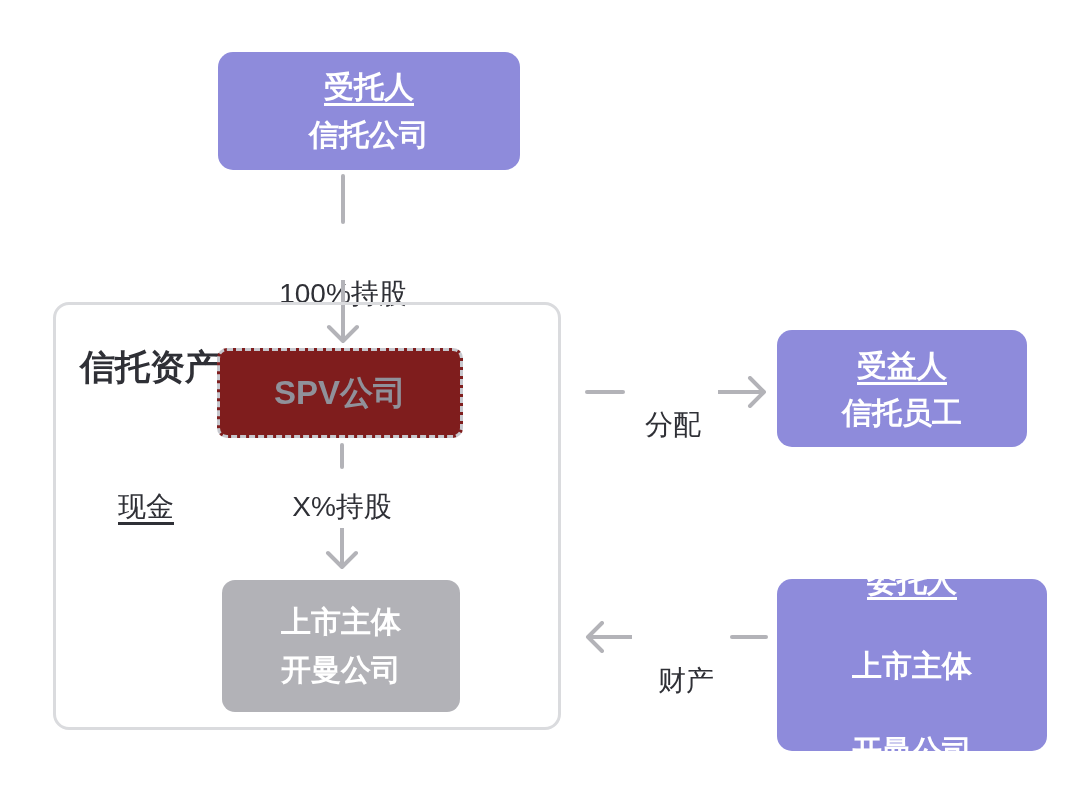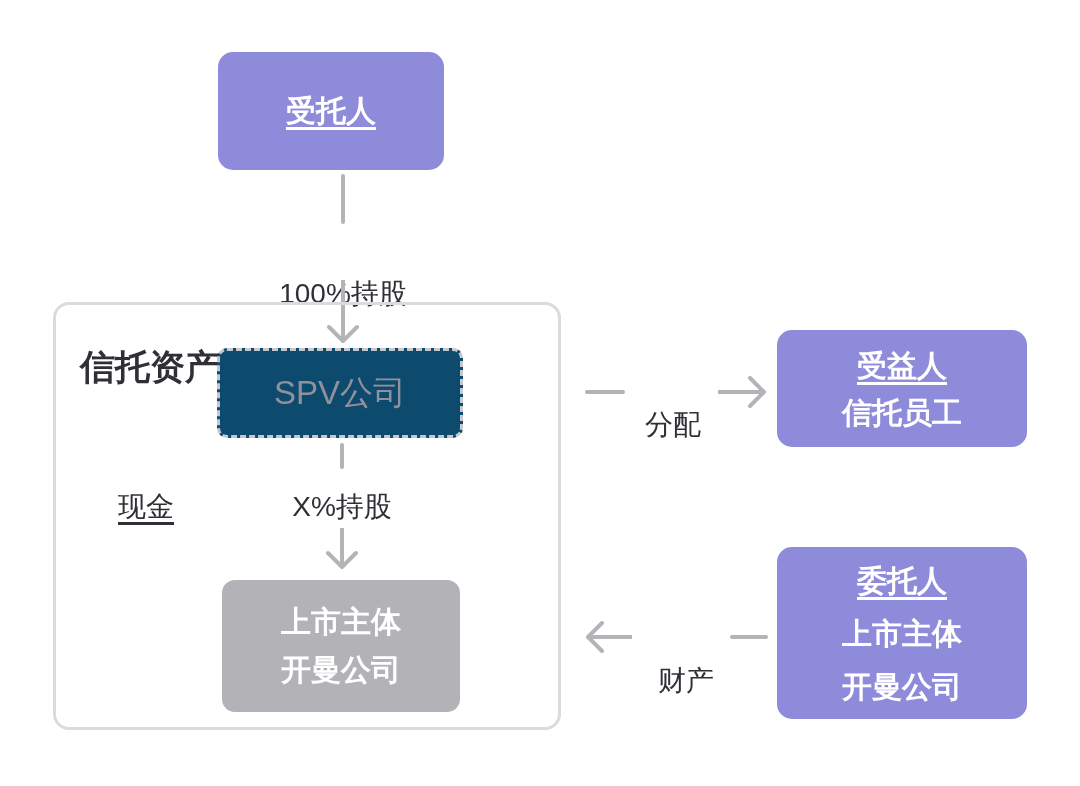--- a/index.html
+++ b/index.html
@@ -19,24 +19,24 @@
     justify-content: center;
     text-align: center;
     font-weight: bold;
     color: #ffffff;
   }
   .node-purple { background: var(--purple, #8E8BDB); border-radius: 15px; }
   .node-gray   { background: var(--gray-node, #B2B2B7); border-radius: 13px; }
   .node .ln { display: block; font-size: 30px; line-height: 48px; white-space: nowrap; }
   .u { text-decoration: underline; text-underline-offset: 6px; text-decoration-thickness: 2.5px; }
 
-  .trustee     { left: 218px; top: 52px;  width: 226px; height: 118px; align-items: center; }
+  .trustee     { left: 218px; top: 52px;  width: 302px; height: 118px; align-items: center; }
   .beneficiary { left: 777px; top: 330px; width: 250px; height: 117px; }
   .beneficiary .ln { line-height: 47px; }
-  .settlor     { left: 777px; top: 547px; width: 250px; height: 172px; }
+  .settlor     { left: 777px; top: 579px; width: 270px; height: 172px; gap: 32px; }
   .settlor .ln { line-height: 53px; }
   .listed      { left: 222px; top: 580px; width: 238px; height: 132px; }
 
   .container-box {
     position: absolute;
     left: 53px; top: 302px; width: 508px; height: 428px;
     border: 3px solid var(--container-border, #DADBDE);
     border-radius: 16px;
     background: transparent;
     box-sizing: border-box;
@@ -49,23 +49,23 @@
     white-space: nowrap;
     margin-top: 28px;
   }
   .spv {
     position: absolute;
     left: 217px; top: 348px; width: 246px; height: 90px;
     border: 3px dashed var(--dashed-border, #C7C8CE);
     border-radius: 10px;
     box-sizing: border-box;
     display: flex; align-items: center; justify-content: center;
-    font-size: 33px; font-weight: normal;
+    font-size: 33px; font-weight: bold;
     color: var(--spv-text, #90919A);
-    background: #0c4a6e;
+    background: #7f1d1d;
   }
 
   .edge-label {
     position: absolute;
     font-size: 28px;
     font-weight: 500;
     color: var(--text-dark, #2F3036);
     white-space: nowrap;
     text-align: center;
   }
@@ -100,20 +100,21 @@
     stroke-linejoin: round;
   }
 </style>
 </head>
 <body>
 
 <div class="canvas">
 
   <div class="node node-purple trustee">
     <span class="ln u">受托人</span>
+    <span class="ln">信托公司</span>
   </div>
 
   <div class="vline seg-a"></div>
 
   <div class="edge-label lbl-100">100%持股</div>
 
   <svg class="arrow-svg" style="left:323px; top:280px;" width="40" height="68" viewBox="0 0 40 68">
     <path d="M20 0 L20 60 M6 47 L20 61 L34 47"></path>
   </svg>
 

